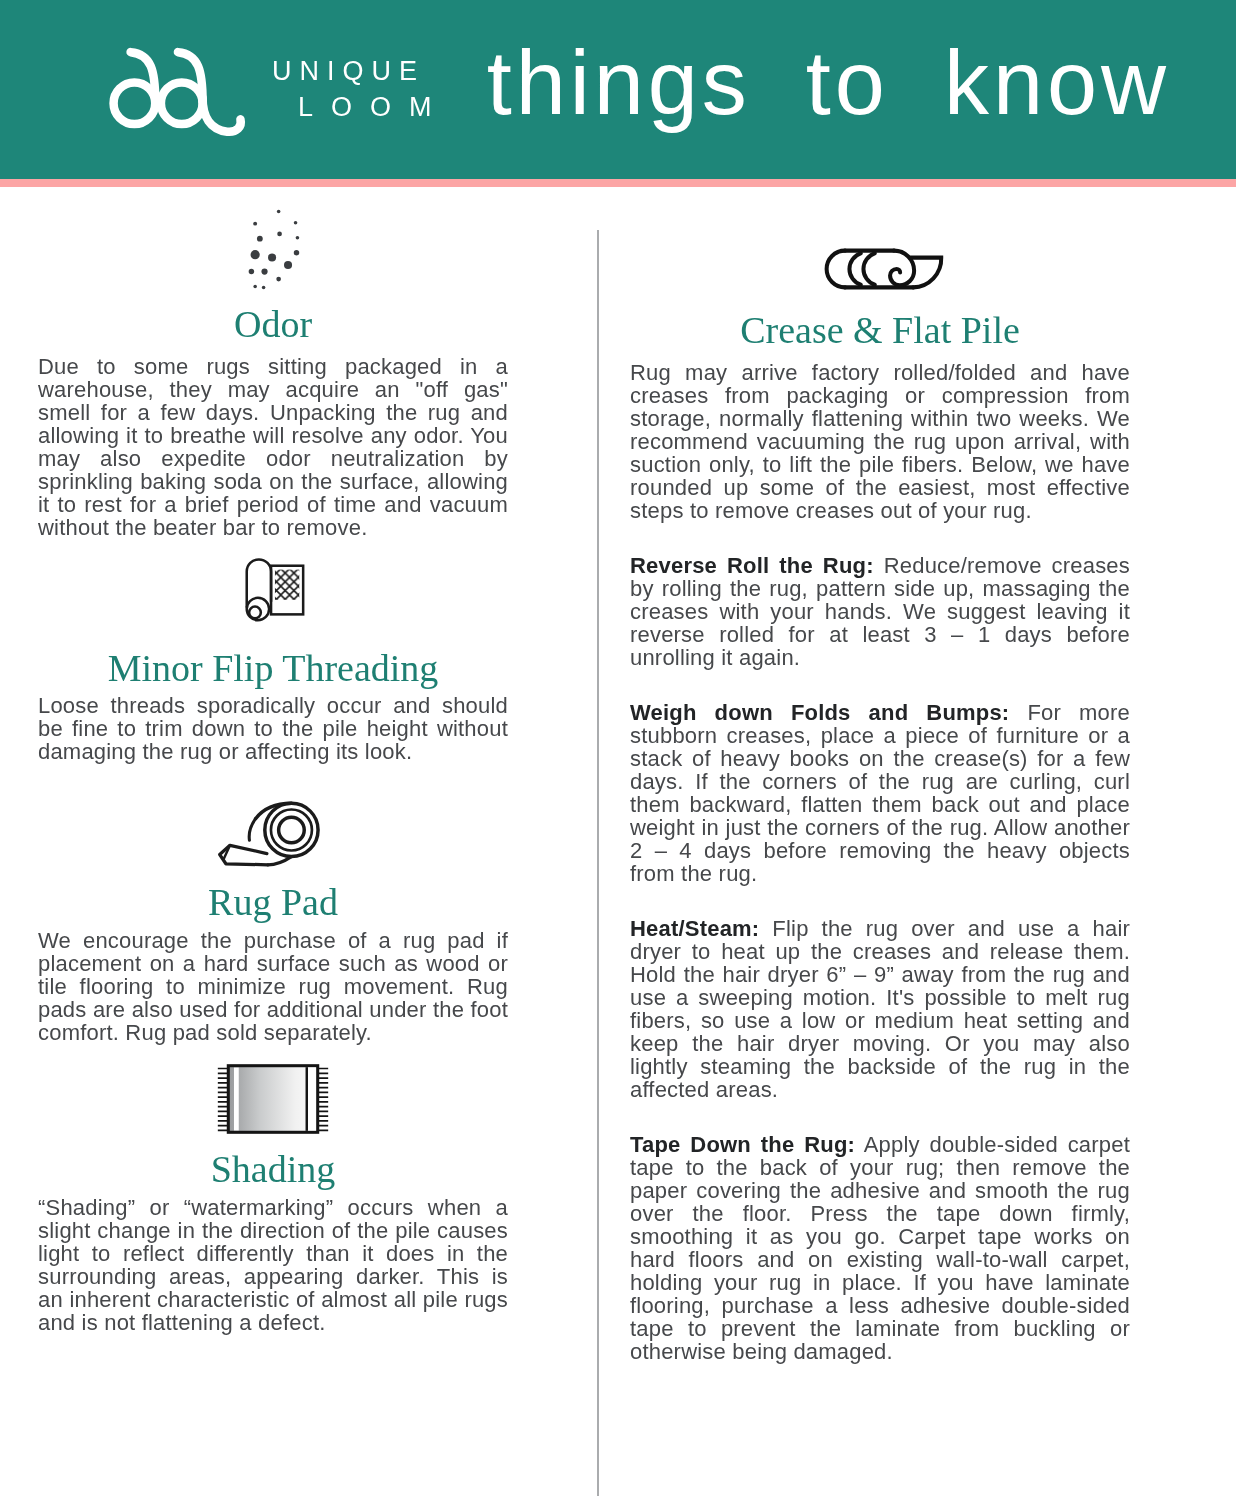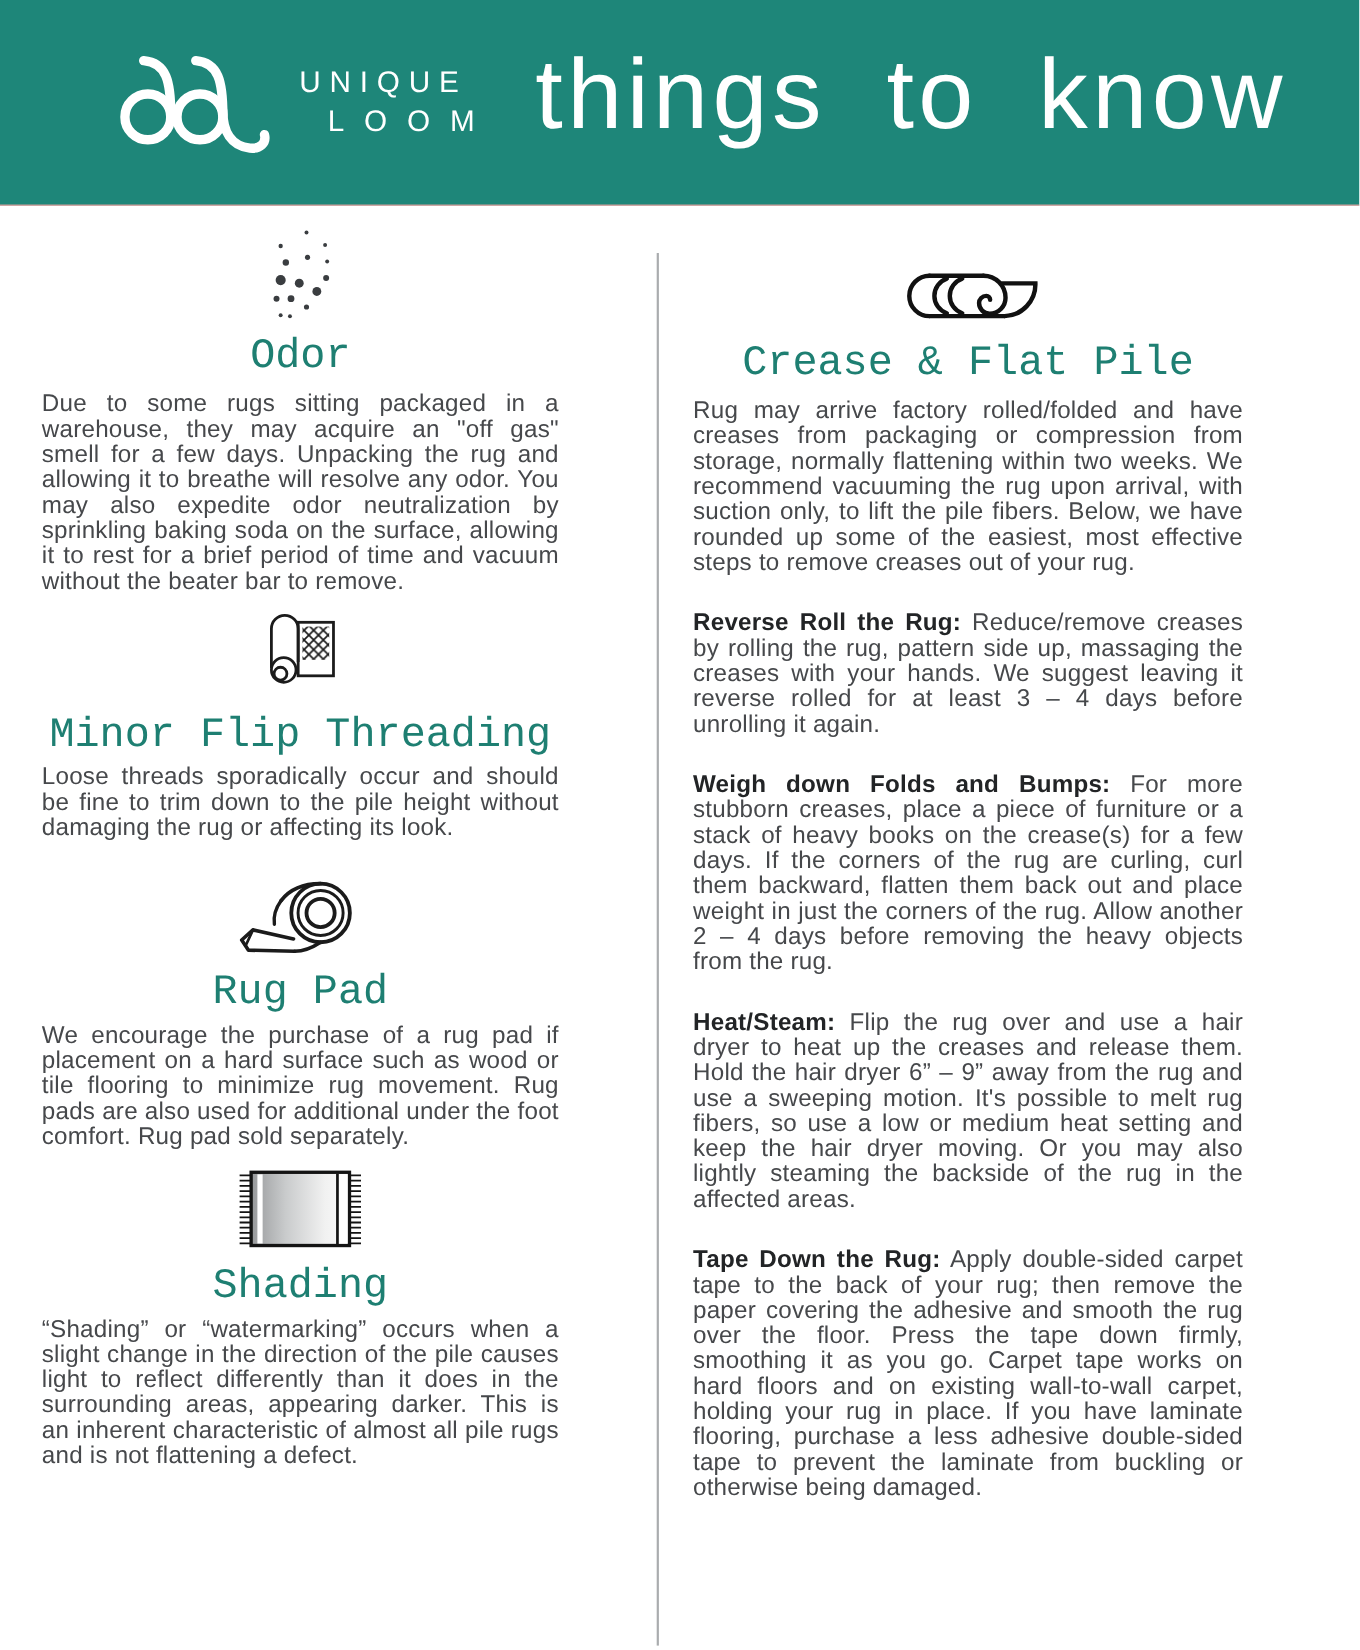--- a/index.html
+++ b/index.html
@@ -1,38 +1,38 @@
 <!DOCTYPE html>
 <html><head>
 <meta charset="utf-8">
 <style>
   html,body{margin:0;padding:0;background:#ffffff;}
   body{width:1236px;height:1500px;font-family:"Liberation Sans",sans-serif;color:#46484b;}
   .page{position:relative;width:1236px;height:1500px;overflow:hidden;background:#ffffff;}
 
   
-  header{height:187px;background:#1E8679;border-bottom:1px solid #fca5a5;display:flex;align-items:center;box-sizing:border-box;}
+  header{height:187px;background:#1E8679;border-bottom:8px solid #fca5a5;display:flex;align-items:center;box-sizing:border-box;}
   .brand{display:flex;align-items:center;margin-left:106px;}
   .logo-svg{width:142px;height:98px;display:block;}
   .brand-text{margin-left:24px;color:#ffffff;}
   .brand-line{display:block;font-size:27px;letter-spacing:8px;line-height:1.3;font-weight:400;}
   .brand-line.loom{letter-spacing:18px;margin-left:26px;}
   h1.title{margin:0 66px 14px auto;font-family:Liberation Sans, sans-serif;font-weight:400;color:#ffffff;
            font-size:90px;letter-spacing:4px;word-spacing:26px;line-height:1;white-space:nowrap;}
 
   
   .content{display:flex;align-items:flex-start;height:1309px;}
   .col{box-sizing:border-box;}
   .col.left{width:470px;margin-left:38px;}
   .divider{width:2px;background:#aaacae;margin-left:89px;margin-top:43px;height:1266px;}
   .col.right{width:500px;margin-left:31px;}
 
   .sec{text-align:center;}
   .icon-wrap{display:flex;justify-content:center;align-items:flex-end;}
-  h2{font-family:Liberation Mono, monospace;font-weight:400;color:#1E7F72;font-size:38px;line-height:1.15;margin:0;}
+  h2{font-family:Liberation Serif, serif;font-weight:400;color:#1E7F72;font-size:38px;line-height:1.15;margin:0;}
   p{margin:0;text-align:justify;font-size:22px;line-height:23px;color:#46484b;letter-spacing:0.2px;}
   strong{color:#222426;font-weight:700;}
 
   .sec-odor .icon-wrap{margin-top:16px;height:92px;}
   .sec-odor h2{margin:8px 0 8px;}
   .sec-threading .icon-wrap{margin-top:10px;height:84px;}
   .sec-threading h2{margin:14px 0 4px;}
   .sec-rugpad .icon-wrap{margin-top:24px;height:86px;}
   .sec-rugpad h2{margin:8px 0 4px;}
   .sec-shading .icon-wrap{margin-top:14px;height:80px;}
@@ -168,21 +168,21 @@
             <path d="M40,5 H96"></path>
             <path d="M40,47 H118"></path>
             <path d="M58,8 a19,19 0 0 0 0,36"></path>
             <path d="M74,8 a19,19 0 0 0 0,36"></path>
             <path d="M96,5 a23,23 0 0 1 23,23 a16.5,16.5 0 0 1 -16.5,16.5 a11,11 0 0 1 -11,-11 a7.5,7.5 0 0 1 7.5,-7.5 a4,4 0 0 1 4,4"></path>
             <path d="M115,13 H150 a33,33 0 0 1 -32,34"></path>
           </svg>
         </div>
         <h2>Crease &amp; Flat Pile</h2>
         <p>Rug may arrive factory rolled/folded and have creases from packaging or compression from storage, normally flattening within two weeks. We recommend vacuuming the rug upon arrival, with suction only, to lift the pile fibers. Below, we have rounded up some of the easiest, most effective steps to remove creases out of your rug.</p>
-        <p class="tip"><strong>Reverse Roll the Rug:</strong> <span>Reduce/remove creases by rolling the rug, pattern side up, massaging the creases with your hands. We suggest leaving it reverse rolled for at least 3 – 4 days before unrolling it again.</span></p>
+        <p class="tip"><strong>Reverse Roll the Rug:</strong> <span>Reduce/remove creases by rolling the rug, pattern side up, massaging the creases with your hands. We suggest leaving it reverse rolled for at least 3 – 1 days before unrolling it again.</span></p>
         <p class="tip"><strong>Weigh down Folds and Bumps:</strong> <span>For more stubborn creases, place a piece of furniture or a stack of heavy books on the crease(s) for a few days. If the corners of the rug are curling, curl them backward, flatten them back out and place weight in just the corners of the rug. Allow another 2 – 4 days before removing the heavy objects from the rug.</span></p>
         <p class="tip"><strong>Heat/Steam:</strong> <span>Flip the rug over and use a hair dryer to heat up the creases and release them. Hold the hair dryer 6” – 9” away from the rug and use a sweeping motion. It's possible to melt rug fibers, so use a low or medium heat setting and keep the hair dryer moving. Or you may also lightly steaming the backside of the rug in the affected areas.</span></p>
         <p class="tip"><strong>Tape Down the Rug:</strong> <span>Apply double-sided carpet tape to the back of your rug; then remove the paper covering the adhesive and smooth the rug over the floor. Press the tape down firmly, smoothing it as you go. Carpet tape works on hard floors and on existing wall-to-wall carpet, holding your rug in place. If you have laminate flooring, purchase a less adhesive double-sided tape to prevent the laminate from buckling or otherwise being damaged.</span></p>
       </div>
 
     </section>
 
   </main>
 </div>
 

